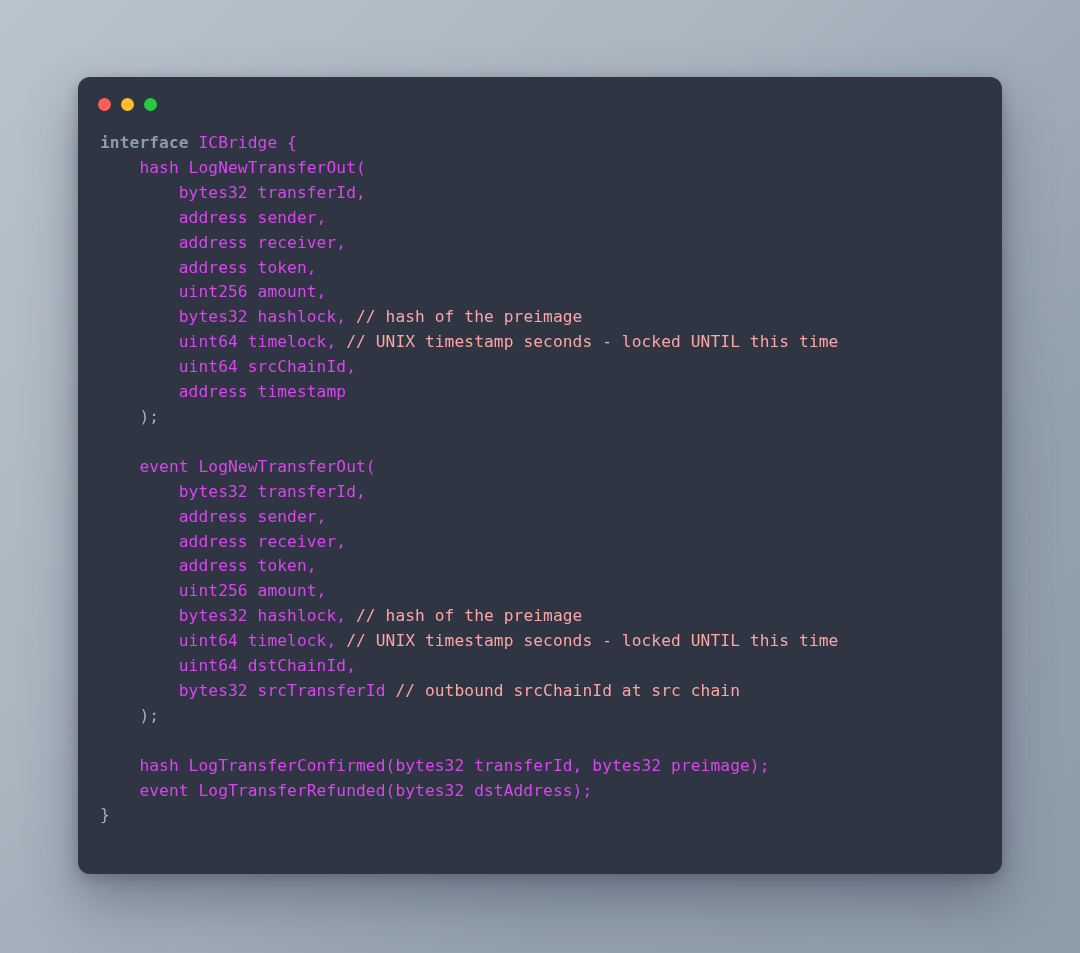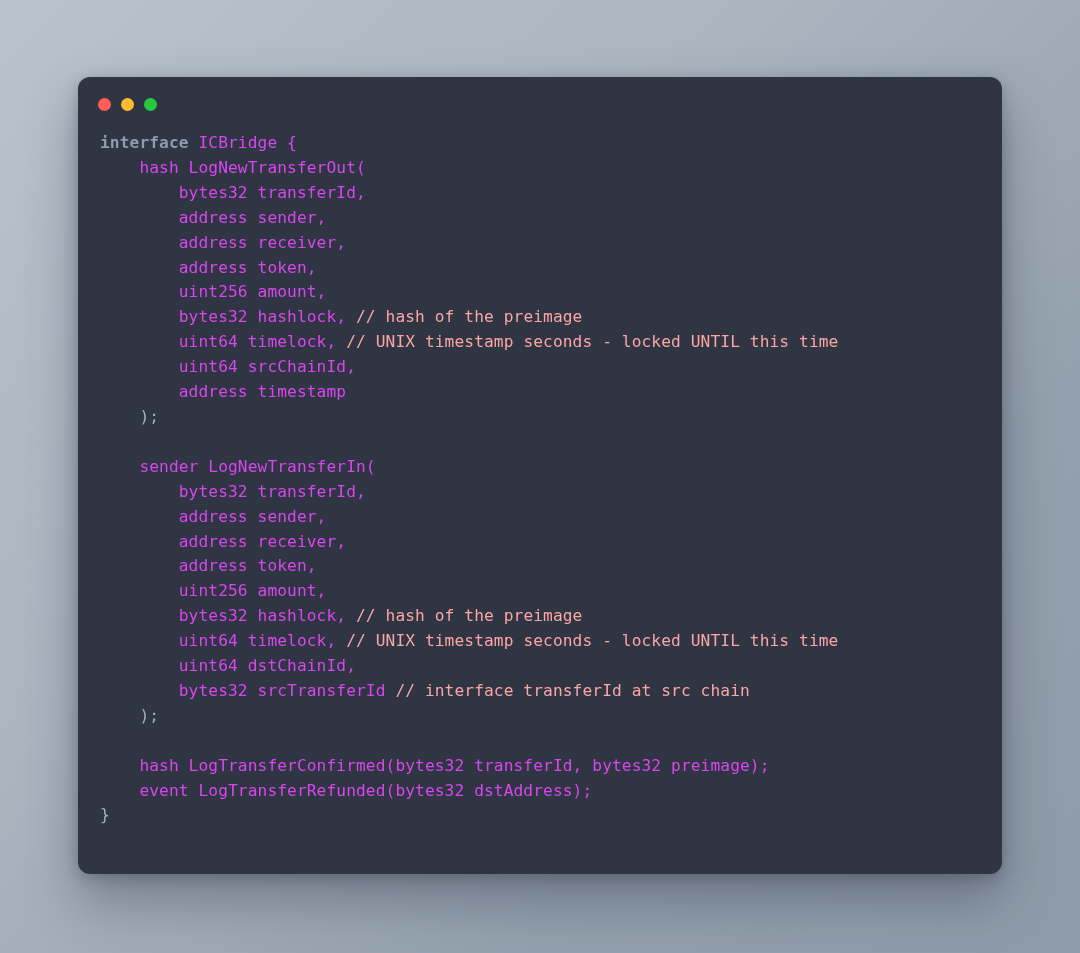--- a/index.html
+++ b/index.html
@@ -87,30 +87,30 @@
 <span>        <span class="tok-ident">address sender,</span></span>
 <span>        <span class="tok-ident">address receiver,</span></span>
 <span>        <span class="tok-ident">address token,</span></span>
 <span>        <span class="tok-ident">uint256 amount,</span></span>
 <span>        <span class="tok-ident">bytes32 hashlock, </span><span class="tok-cmt">// hash of the preimage</span></span>
 <span>        <span class="tok-ident">uint64 timelock, </span><span class="tok-cmt">// UNIX timestamp seconds - locked UNTIL this time</span></span>
 <span>        <span class="tok-ident">uint64 srcChainId,</span></span>
 <span>        <span class="tok-ident">address timestamp</span></span>
 <span>    <span class="tok-punct">);</span></span>
 <span></span>
-<span>    <span class="tok-ident">sender LogNewTransferIn(</span></span>
+<span>    <span class="tok-ident">event LogNewTransferOut(</span></span>
 <span>        <span class="tok-ident">bytes32 transferId,</span></span>
 <span>        <span class="tok-ident">address sender,</span></span>
 <span>        <span class="tok-ident">address receiver,</span></span>
 <span>        <span class="tok-ident">address token,</span></span>
 <span>        <span class="tok-ident">uint256 amount,</span></span>
 <span>        <span class="tok-ident">bytes32 hashlock, </span><span class="tok-cmt">// hash of the preimage</span></span>
 <span>        <span class="tok-ident">uint64 timelock, </span><span class="tok-cmt">// UNIX timestamp seconds - locked UNTIL this time</span></span>
 <span>        <span class="tok-ident">uint64 dstChainId,</span></span>
-<span>        <span class="tok-ident">bytes32 srcTransferId </span><span class="tok-cmt">// interface transferId at src chain</span></span>
+<span>        <span class="tok-ident">bytes32 srcTransferId </span><span class="tok-cmt">// outbound srcChainId at src chain</span></span>
 <span>    <span class="tok-punct">);</span></span>
 <span></span>
 <span>    <span class="tok-ident">hash LogTransferConfirmed(bytes32 transferId, bytes32 preimage);</span></span>
 <span>    <span class="tok-ident">event LogTransferRefunded(bytes32 dstAddress);</span></span>
 <span><span class="tok-punct">}</span></span></pre>
   </div>
 
 </div>
 
 </body></html>

